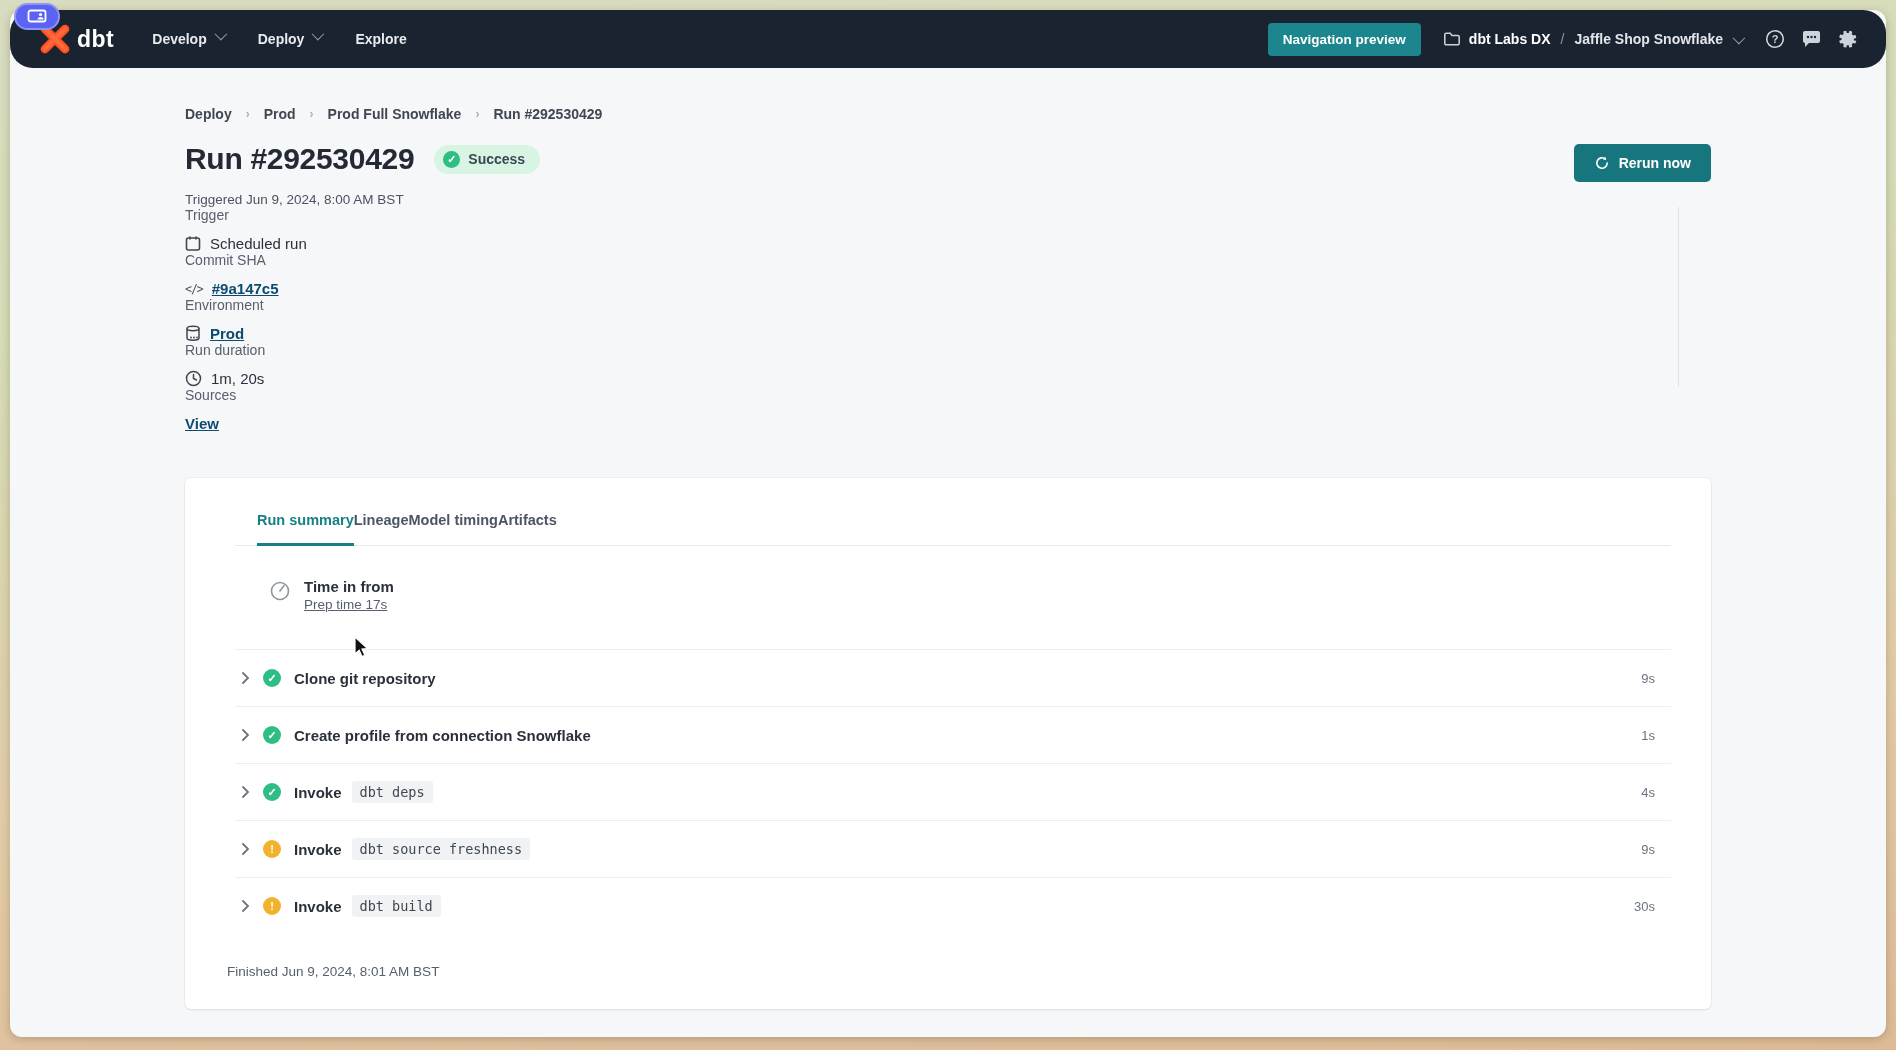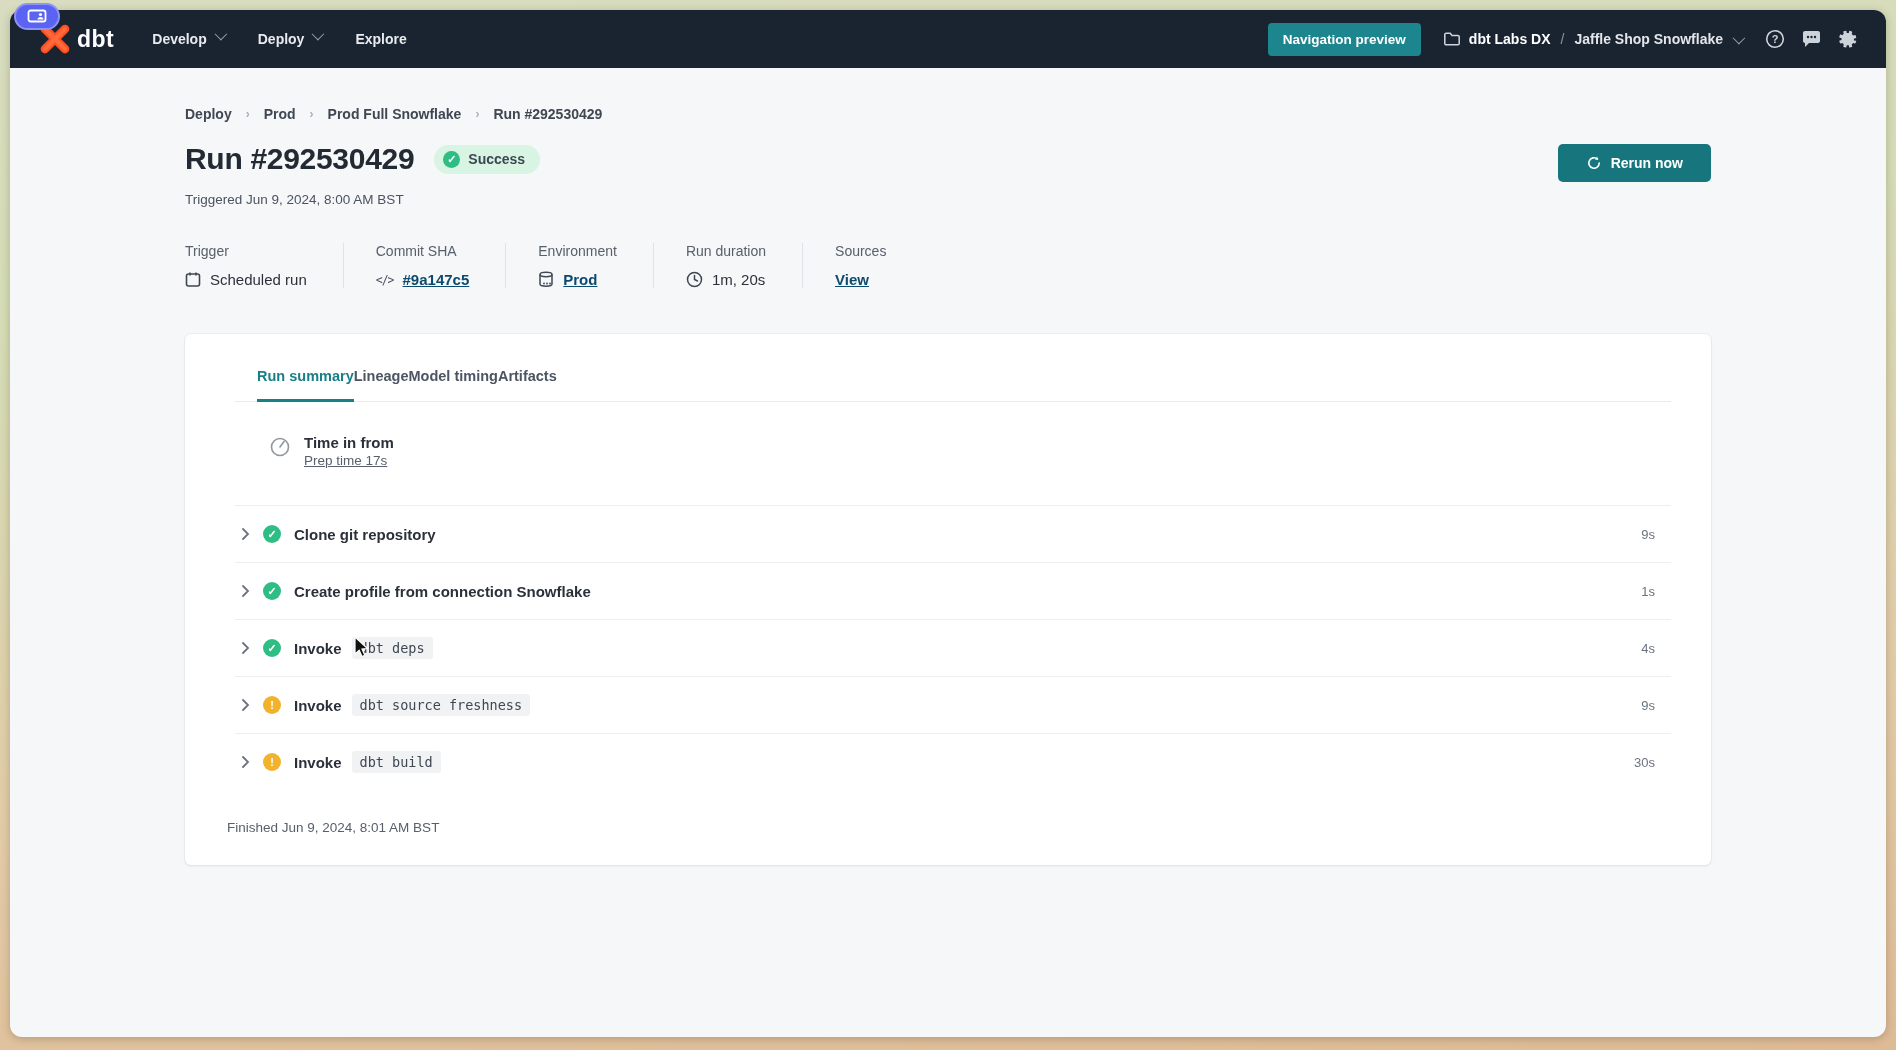--- a/index.html
+++ b/index.html
@@ -11,21 +11,21 @@
   }
   .screen {
     position:absolute; left:10px; top:10px; right:10px; bottom:13px;
     border-radius:12px; overflow:hidden; background:#f6f7f9;
     box-shadow:0 2px 8px rgba(60,40,20,.25);
     display:flex; flex-direction:column;
   }
   
   .navbar {
     height:58px; background:#1a2330; flex:0 0 58px;
-    display:flex; align-items:center; padding:0 28px 0 30px; color:#e5e8ec;
+    display:flex; align-items:center; padding:0 28px 0 30px; color:#e5e8ec;border-radius:23px;
   }
   .logo { display:flex; align-items:center; gap:7px; margin-right:38px; }
   .logo-mark { width:30px; height:30px; display:block; }
   .logo-text { font-size:23px; font-weight:700; color:#fff; letter-spacing:.5px; }
   .nav-menus { display:flex; align-items:center; gap:34px; }
   .nav-item { display:flex; gap:6px; font-size:14px; font-weight:700; color:#e8ebef; cursor:pointer; }
   .caret { width:9px; height:9px; border-right:1.5px solid #97a0ac; border-bottom:1.5px solid #97a0ac; transform:rotate(45deg) translateY(-2px); margin-left:2px; }
   .nav-right { margin-left:auto; display:flex; align-items:center; gap:22px; }
   .preview-btn {
     background:#1d858e; color:#fff; border:none; border-radius:4px;
@@ -46,26 +46,26 @@
   .title-row { margin-top:20px; display:flex; align-items:center; gap:20px; position:relative; }
   .page-title { font-size:30px; font-weight:700; color:#232a33; letter-spacing:-.3px; }
   .status-badge {
     display:flex; align-items:center; gap:8px; background:#d7f5e2; border-radius:16px;
     padding:6px 15px 6px 9px; font-size:14px; font-weight:600; color:#3c4654;
   }
   .badge-dot { width:17px; height:17px; border-radius:50%; background:#2ebd85; color:#fff; font-size:11px; font-weight:700; display:flex; align-items:center; justify-content:center; }
   .rerun-btn {
     position:absolute; right:0; top:2px;
     background:#17767d; color:#fff; border:none; border-radius:5px;
-    font-family:inherit; font-size:14px; font-weight:600; padding:11px 28px;
+    font-family:inherit; font-size:14px; font-weight:600; padding:11px 20px;
     display:flex; align-items:center; gap:9px; cursor:pointer;
   }
   .triggered { margin-top:16px; font-size:13.5px; color:#4a5361; }
   
-  .meta-row { margin-top:36px; display:flex; align-items:stretch; }
+  .meta-row { display:flex; align-items:stretch;flex-direction:column; }
   .meta-col { padding-right:36px; margin-right:32px; border-right:1px solid #dfe2e6; }
   .meta-col:last-child { border-right:none; }
   .meta-label { font-size:14px; color:#57606c; }
   .meta-value { margin-top:12px; display:flex; align-items:center; gap:9px; font-size:15px; color:#2b313b; }
   .meta-icon { color:#3f4752; display:flex; align-items:center; }
   .code-glyph { font-family:"DejaVu Sans Mono", monospace; font-size:11.5px; color:#4b5563; letter-spacing:-1px; }
   .teal-link { color:#0c4a6e; text-decoration:underline; font-weight:600; cursor:pointer; }
   
   .card {
     margin-top:46px; background:#fff; border-radius:6px;

